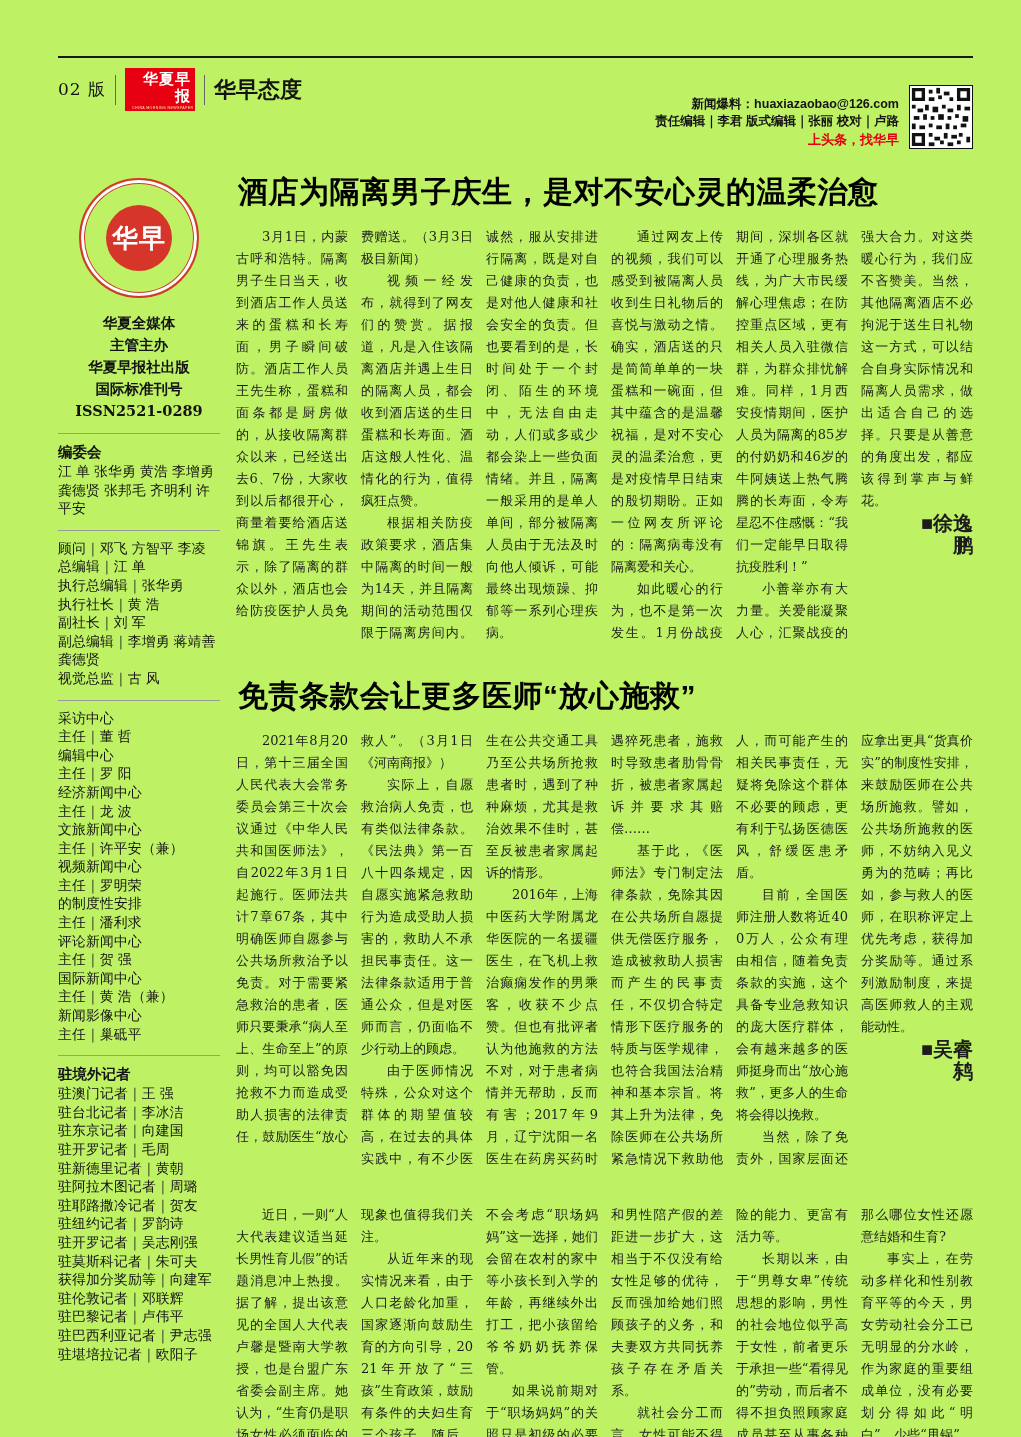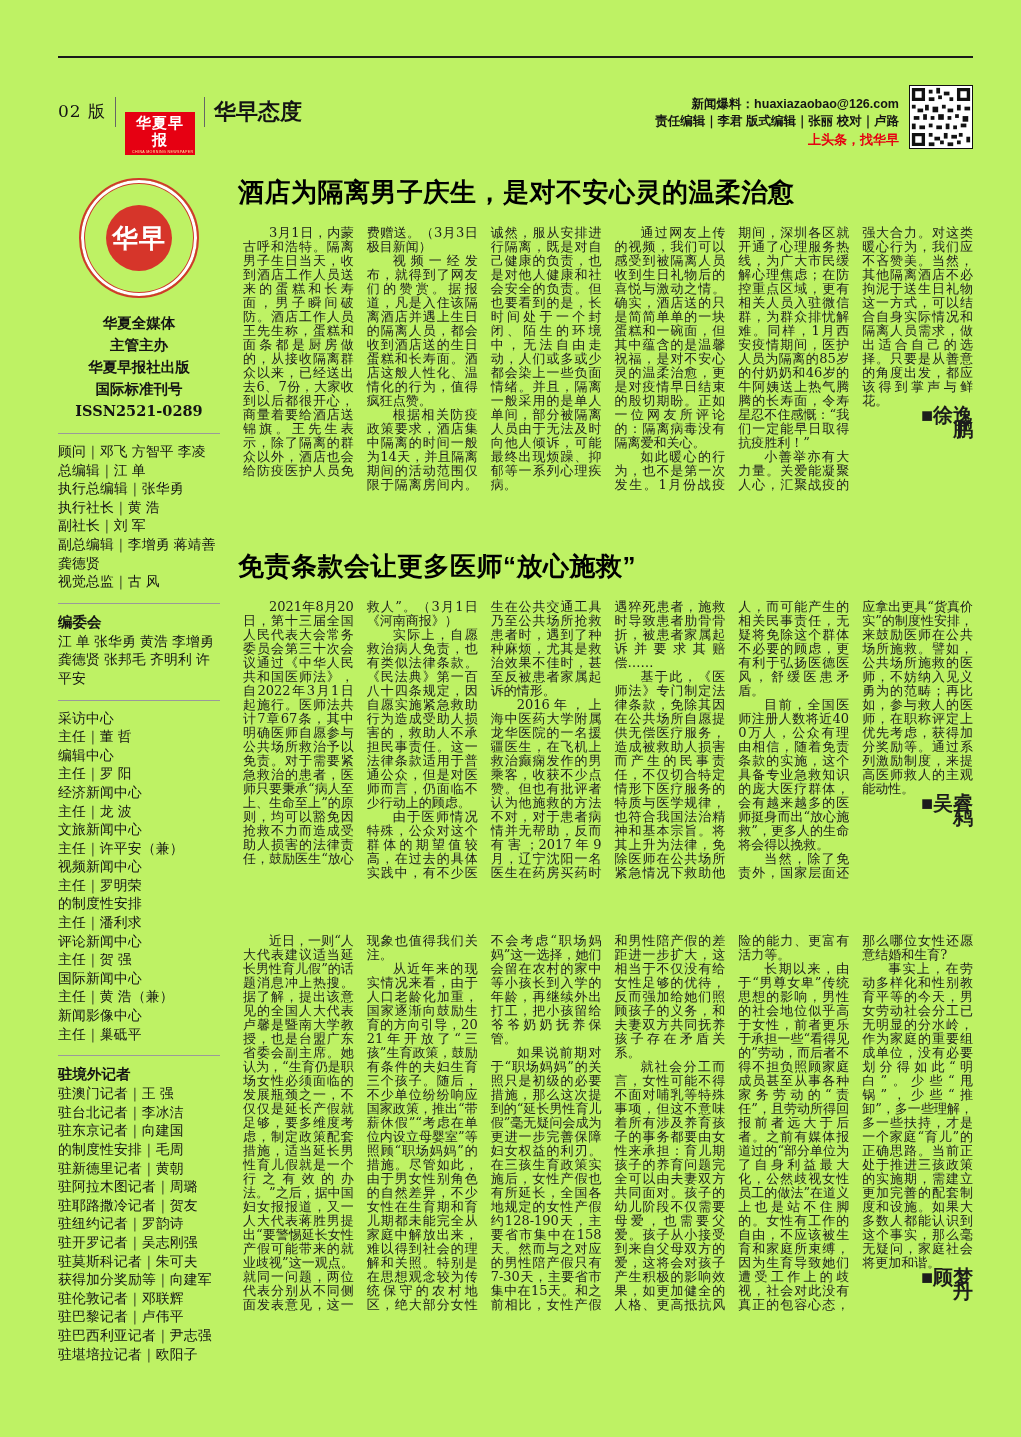--- a/index.html
+++ b/index.html
@@ -5,21 +5,21 @@
   html,body{margin:0;padding:0;background:#e8e8e8;}
   .page{position:relative;width:1021px;height:1437px;background:#bef264;margin:0 auto;
         box-sizing:border-box;padding:56px 48px 32px 58px;color:#141414;overflow:hidden;
         font-family:"DejaVu Serif","Liberation Serif",serif;}
   
   .top-rule{border-top:2.5px solid #1a1a1a;margin-bottom:4px;}
   .header-row{display:flex;justify-content:space-between;align-items:flex-start;height:86px;}
   .header-left{display:flex;align-items:center;gap:9px;padding-top:6px;}
   .page-label{font-size:17px;letter-spacing:1px;}
   .vbar{width:1px;height:30px;background:#666;}
-  .masthead-box{background:#e60012;color:#fff;width:62px;padding:3px 4px 1px;text-align:center;margin-top:44px;}
+  .masthead-box{background:#e60012;color:#fff;width:62px;padding:3px 4px 1px;text-align:right;}
   .masthead-name{font-family:"DejaVu Serif",serif;font-weight:bold;font-size:15px;letter-spacing:1px;line-height:17px;}
   .masthead-sub{font-family:"Liberation Sans",sans-serif;font-size:4px;line-height:5px;color:#ffe9a0;
                 letter-spacing:.4px;white-space:nowrap;transform:scale(.9);}
   .section-title{font-family:"Liberation Sans","DejaVu Sans",sans-serif;font-weight:bold;font-size:22px;}
   .header-right{display:flex;gap:10px;align-items:flex-end;}
   .header-info{text-align:right;padding-top:34px;font-family:"Liberation Sans",sans-serif;}
   .tipline{font-size:12.5px;font-weight:bold;line-height:17px;}
   .editors{font-size:12.5px;font-weight:bold;line-height:17px;}
   .slogan{color:#e60012;font-size:13px;font-weight:bold;line-height:19px;}
   .qr{width:62px;height:62px;background:#fff;border:1px solid #111;position:relative;margin-top:2px;}
@@ -33,23 +33,23 @@
         display:flex;align-items:center;justify-content:center;box-shadow:inset 0 0 0 3px #fff, inset 0 0 0 4px #cf3a2b;}
   .seal-core{width:66px;height:66px;background:#d6352a;border-radius:50%;display:flex;align-items:center;
              justify-content:center;color:#fff;font-family:"DejaVu Serif",serif;font-weight:bold;font-size:26px;letter-spacing:1px;}
   .pub-info{text-align:center;font-size:14.5px;font-weight:bold;line-height:22px;font-family:"DejaVu Serif",serif;}
   .side-section{border-top:1px solid #9a9a9a;margin-top:11px;padding-top:9px;}
   .side-title{font-weight:bold;font-size:14.5px;line-height:19px;margin-bottom:1px;}
   .side-line{font-size:13.8px;line-height:18.6px;letter-spacing:.2px;}
   
   .article{margin-bottom:30px;}
   .article-title{font-family:"Liberation Sans","DejaVu Sans",sans-serif;font-weight:bold;
-                 font-size:26px;line-height:36px;letter-spacing:.5px;margin:0 0 16px 2px;color:#000;}
-  .article-body{column-count:6;column-gap:13px;text-align:justify;font-size:13px;line-height:14px;
-                color:#1c1c1c;margin-left:7px;}
+                 font-size:30px;line-height:36px;letter-spacing:.5px;margin:0 0 16px 2px;color:#000;}
+  .article-body{column-count:6;column-gap:13px;text-align:justify;font-size:13px;line-height:22px;
+                color:#1c1c1c;}
   .article-body p{margin:0;text-indent:2em;word-break:break-all;}
   .article-author{text-align:right;font-family:"Liberation Sans",sans-serif;font-weight:bold;
                   font-size:20px;margin-top:10px;break-inside:avoid;}
   .a1 .article-body{min-height:288px;}
   .a2 .article-body{min-height:300px;}
   .a3 .article-body{min-height:388px;}
   .a2{margin-top:34px;}
   .a3{margin-top:34px;}
 </style>
 </head>
@@ -135,31 +135,31 @@
       </div>
       <div class="pub-info">
           <div>华夏全媒体</div>
           <div>主管主办</div>
           <div>华夏早报社出版</div>
           <div>国际标准刊号</div>
           <div>ISSN2521-0289</div>
         </div>
       <div>
           <div class="side-section">
+            <div class="side-title">编委会</div>
+            <div class="side-line">江 单 张华勇 黄浩 李增勇 龚德贤 张邦毛 齐明利 许平安</div>
+          </div>
+          <div class="side-section">
             <div class="side-line">顾问｜邓飞 方智平 李凌</div>
             <div class="side-line">总编辑｜江 单</div>
             <div class="side-line">执行总编辑｜张华勇</div>
             <div class="side-line">执行社长｜黄 浩</div>
             <div class="side-line">副社长｜刘 军</div>
             <div class="side-line">副总编辑｜李增勇 蒋靖善 龚德贤</div>
             <div class="side-line">视觉总监｜古 风</div>
-          </div>
-          <div class="side-section">
-            <div class="side-title">编委会</div>
-            <div class="side-line">江 单 张华勇 黄浩 李增勇 龚德贤 张邦毛 齐明利 许平安</div>
           </div>
           <div class="side-section">
             <div class="side-line">采访中心</div>
             <div class="side-line">主任｜董 哲</div>
             <div class="side-line">编辑中心</div>
             <div class="side-line">主任｜罗 阳</div>
             <div class="side-line">经济新闻中心</div>
             <div class="side-line">主任｜龙 波</div>
             <div class="side-line">文旅新闻中心</div>
             <div class="side-line">主任｜许平安（兼）</div>
@@ -172,21 +172,21 @@
             <div class="side-line">国际新闻中心</div>
             <div class="side-line">主任｜黄 浩（兼）</div>
             <div class="side-line">新闻影像中心</div>
             <div class="side-line">主任｜巢砥平</div>
           </div>
           <div class="side-section">
             <div class="side-title">驻境外记者</div>
             <div class="side-line">驻澳门记者｜王 强</div>
             <div class="side-line">驻台北记者｜李冰洁</div>
             <div class="side-line">驻东京记者｜向建国</div>
-            <div class="side-line">的制度性安排｜毛周</div>
+            <div class="side-line">驻开罗记者｜毛周</div>
             <div class="side-line">驻新德里记者｜黄朝</div>
             <div class="side-line">驻阿拉木图记者｜周璐</div>
             <div class="side-line">驻耶路撒冷记者｜贺友</div>
             <div class="side-line">驻纽约记者｜罗韵诗</div>
             <div class="side-line">驻开罗记者｜吴志刚强</div>
             <div class="side-line">驻莫斯科记者｜朱可夫</div>
             <div class="side-line">获得加分奖励等｜向建军</div>
             <div class="side-line">驻伦敦记者｜邓联辉</div>
             <div class="side-line">驻巴黎记者｜卢伟平</div>
             <div class="side-line">驻巴西利亚记者｜尹志强</div>

